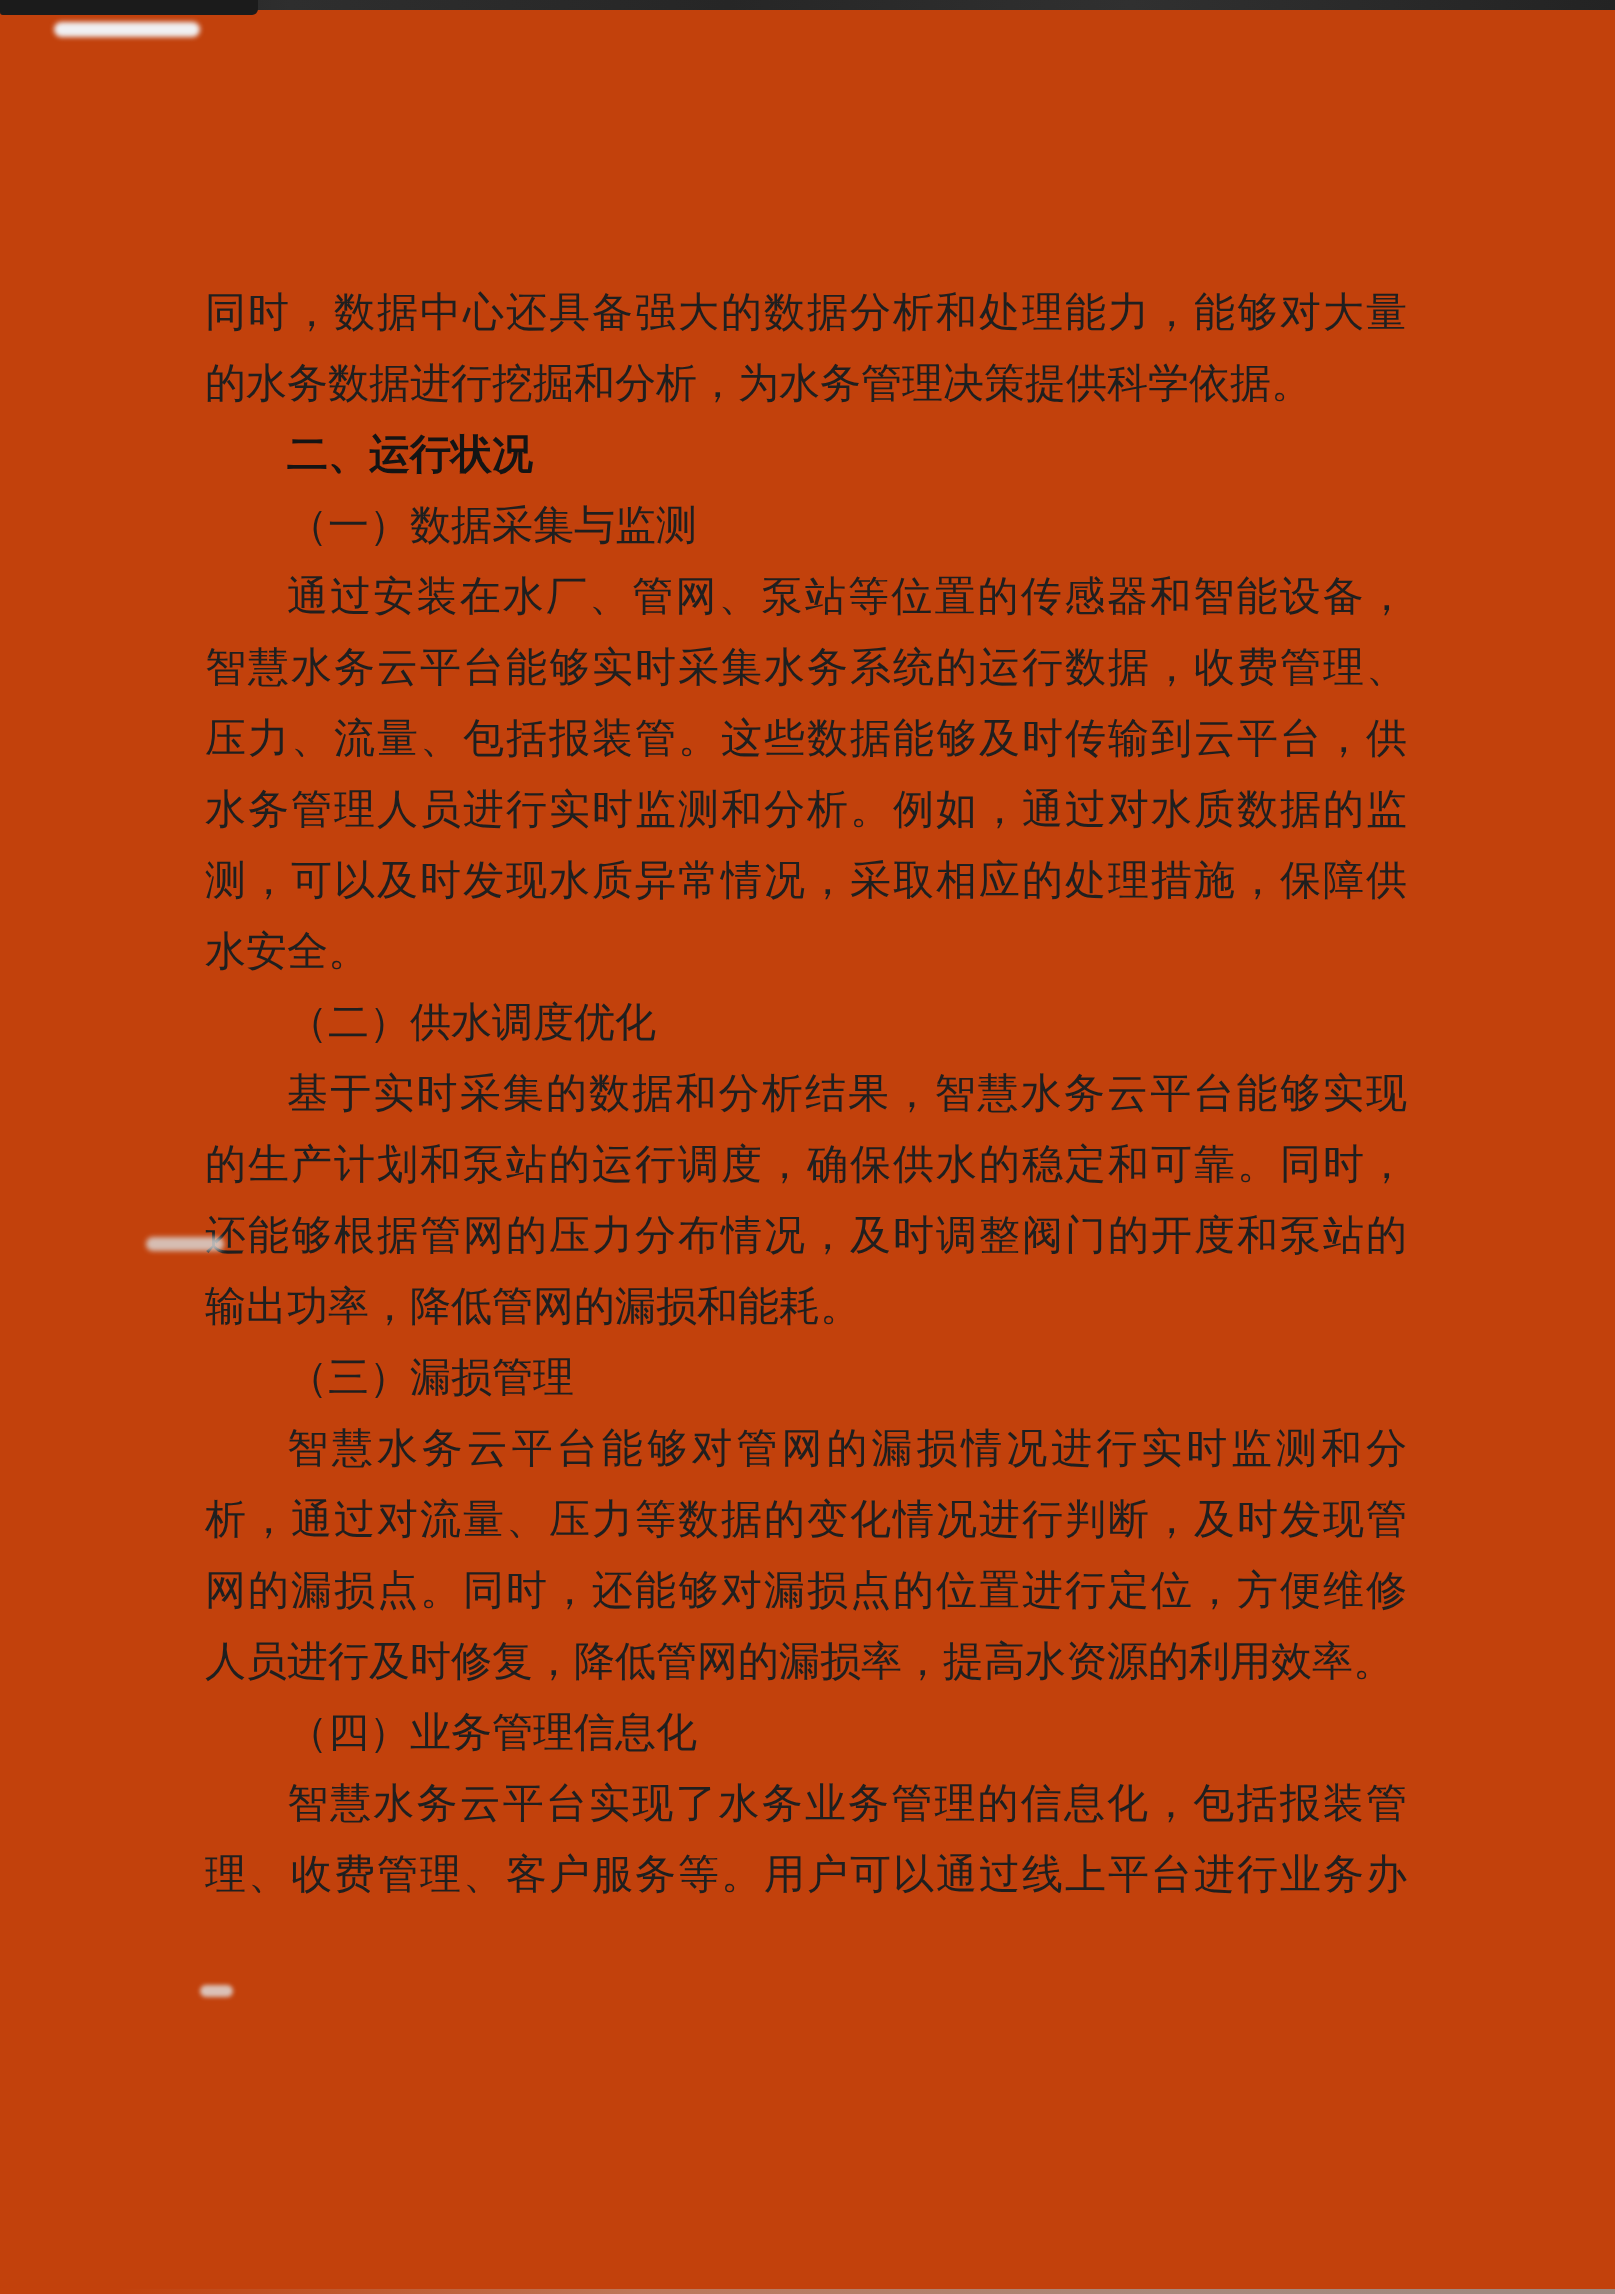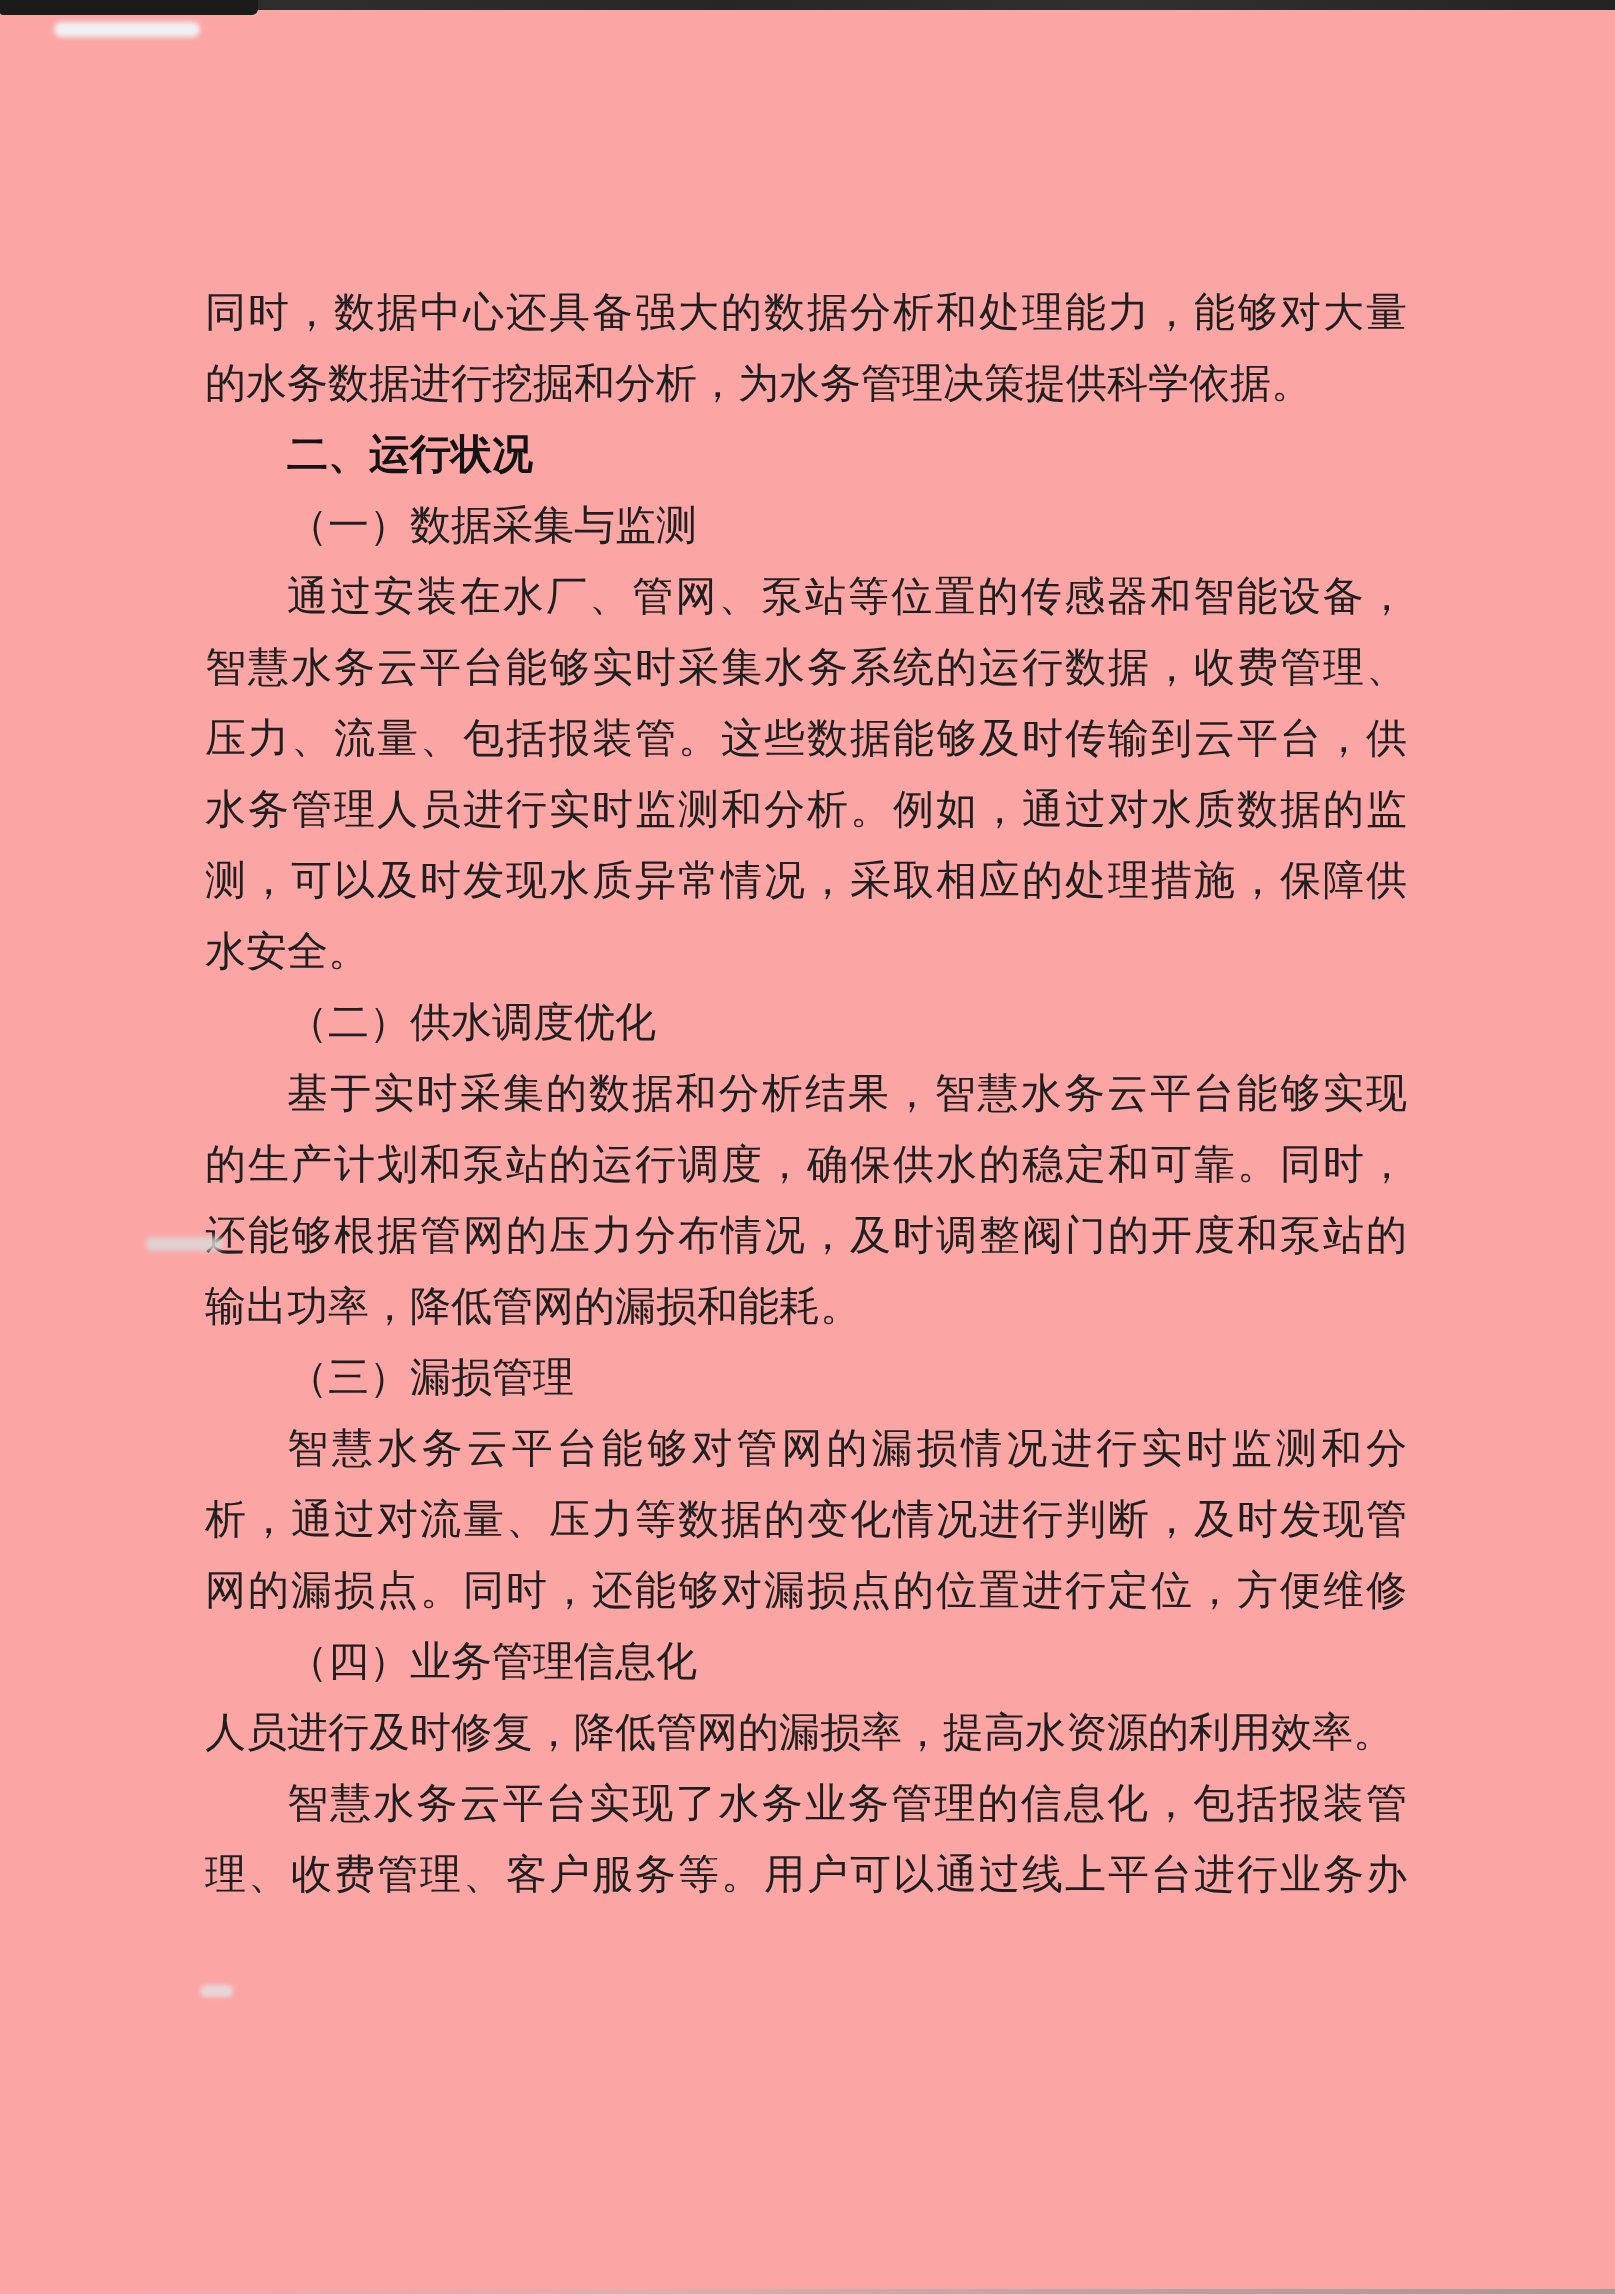--- a/index.html
+++ b/index.html
@@ -5,21 +5,21 @@
   html,body{margin:0;padding:0;}
   body{
     width:1615px;height:2295px;
     background:#e9e9e9;
     font-family:"Liberation Serif","DejaVu Serif",serif;
     overflow:hidden;
   }
   .page{
     position:relative;
     width:1615px;height:2295px;
-    background:#fca5a5;
+    background:#c2410c;
     overflow:hidden;
   }
   
   .scan-edge-top{
     position:absolute;top:0;left:0;width:1615px;height:9.8px;
     background:linear-gradient(90deg,#1d1d1d 0%,#2e2e2e 18%,#262626 45%,#303030 70%,#232323 100%);
   }
   .scan-edge-top-left{
     position:absolute;top:0;left:0;width:258px;height:14.6px;
     background:#1b1b1b;
@@ -89,22 +89,22 @@
     <div class="ln">水安全。</div>
     <div class="ln ind">（二）供水调度优化</div>
     <div class="ln ind j">基于实时采集的数据和分析结果，智慧水务云平台能够实现</div>
     <div class="ln j">的生产计划和泵站的运行调度，确保供水的稳定和可靠。同时，</div>
     <div class="ln j">还能够根据管网的压力分布情况，及时调整阀门的开度和泵站的</div>
     <div class="ln">输出功率，降低管网的漏损和能耗。</div>
     <div class="ln ind">（三）漏损管理</div>
     <div class="ln ind j">智慧水务云平台能够对管网的漏损情况进行实时监测和分</div>
     <div class="ln j">析，通过对流量、压力等数据的变化情况进行判断，及时发现管</div>
     <div class="ln j">网的漏损点。同时，还能够对漏损点的位置进行定位，方便维修</div>
+    <div class="ln">人员进行及时修复，降低管网的漏损率，提高水资源的利用效率。</div>
     <div class="ln ind">（四）业务管理信息化</div>
-    <div class="ln">人员进行及时修复，降低管网的漏损率，提高水资源的利用效率。</div>
     <div class="ln ind j">智慧水务云平台实现了水务业务管理的信息化，包括报装管</div>
     <div class="ln j">理、收费管理、客户服务等。用户可以通过线上平台进行业务办</div>
   </div>
 
   <div class="scan-speck-a"></div>
   <div class="scan-speck-b"></div>
   <div class="scan-edge-bottom"></div>
 </div>
 
 

